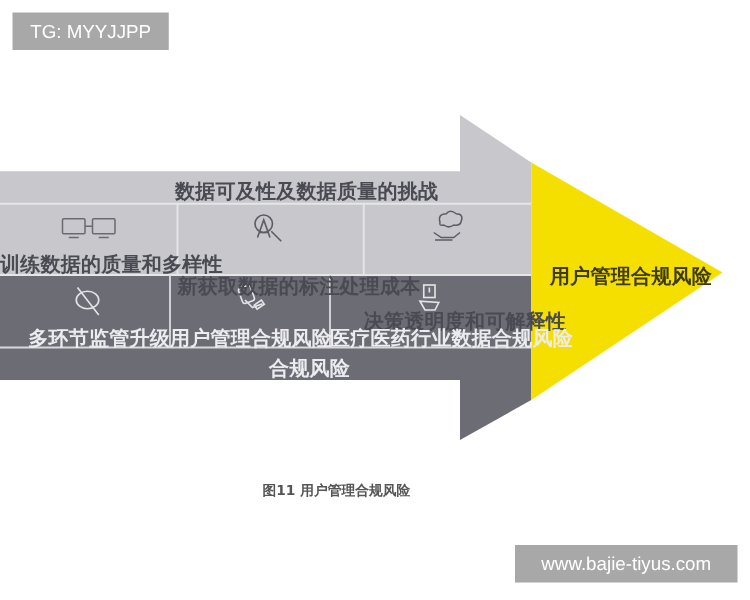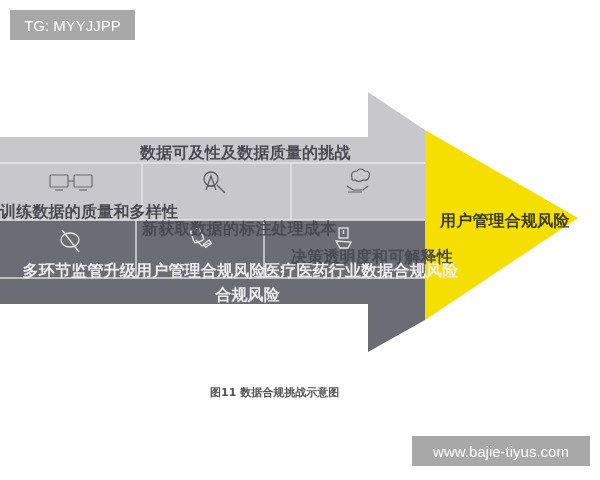--- a/index.html
+++ b/index.html
@@ -93,13 +93,13 @@
 <div class="lbl dark-on-light" style="left:291px; top:202px; width:134px;margin-top:45px;">决策透明度和可解释性</div>
 
 <div class="lbl light-on-dark" style="left:0px; top:261px; width:136px;">多环节监管升级</div>
 <div class="lbl light-on-dark" style="left:136px; top:261px; width:128px;">用户管理合规风险</div>
 <div class="lbl light-on-dark" style="left:264px; top:261px; width:160px;">医疗医药行业数据合规风险</div>
 
 <div class="lbl light-on-dark" style="left:130px; top:285px; width:150px;">合规风险</div>
 
 <div class="lbl" style="left:440px; top:211px; width:90px; color:#3e3a10;">用户管理合规风险</div>
 
-<div class="caption">图11 数据合规挑战示意图</div>
+<div class="caption">图11 用户管理合规风险</div>
 
 </body></html>

